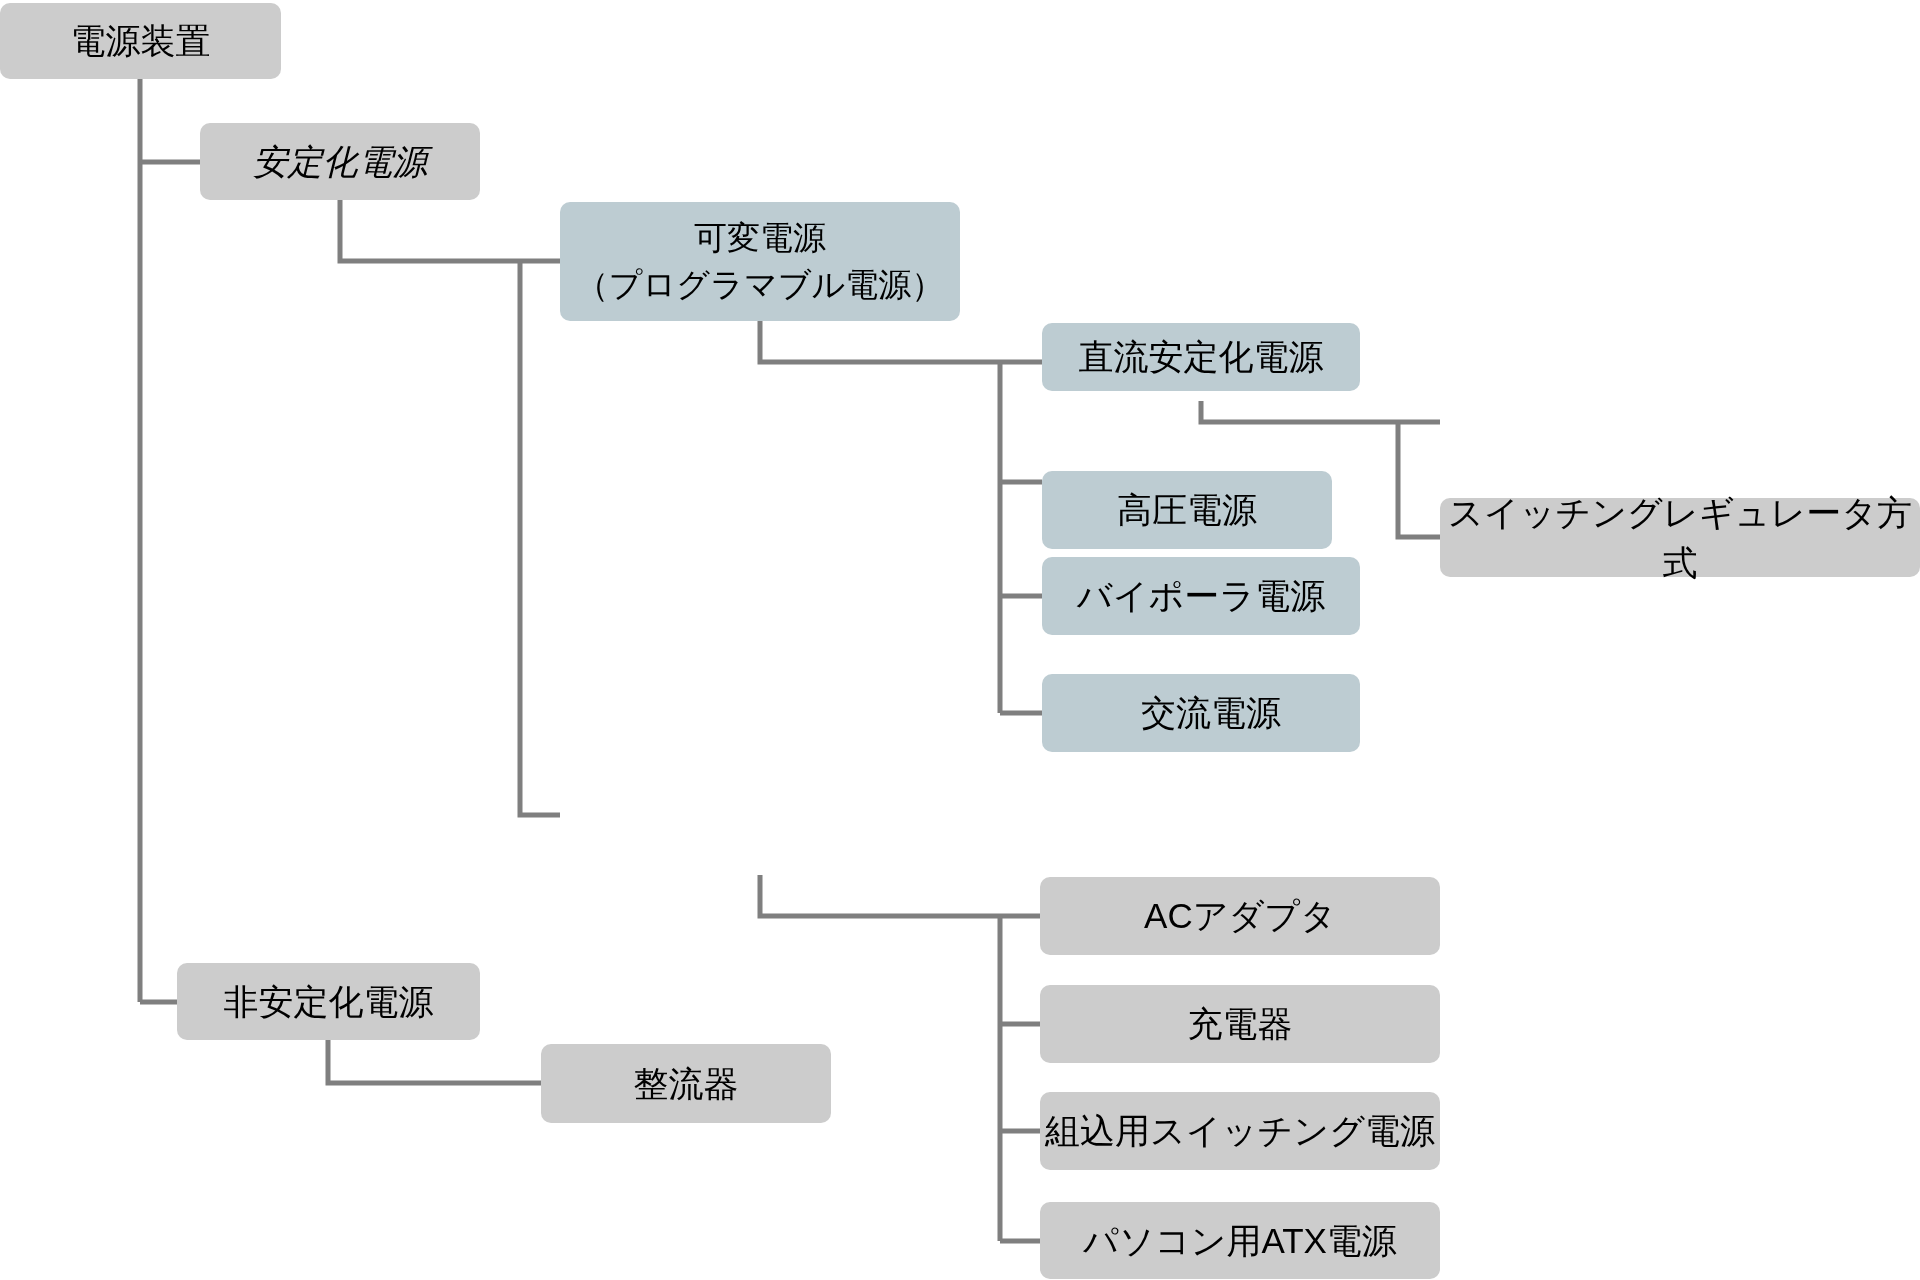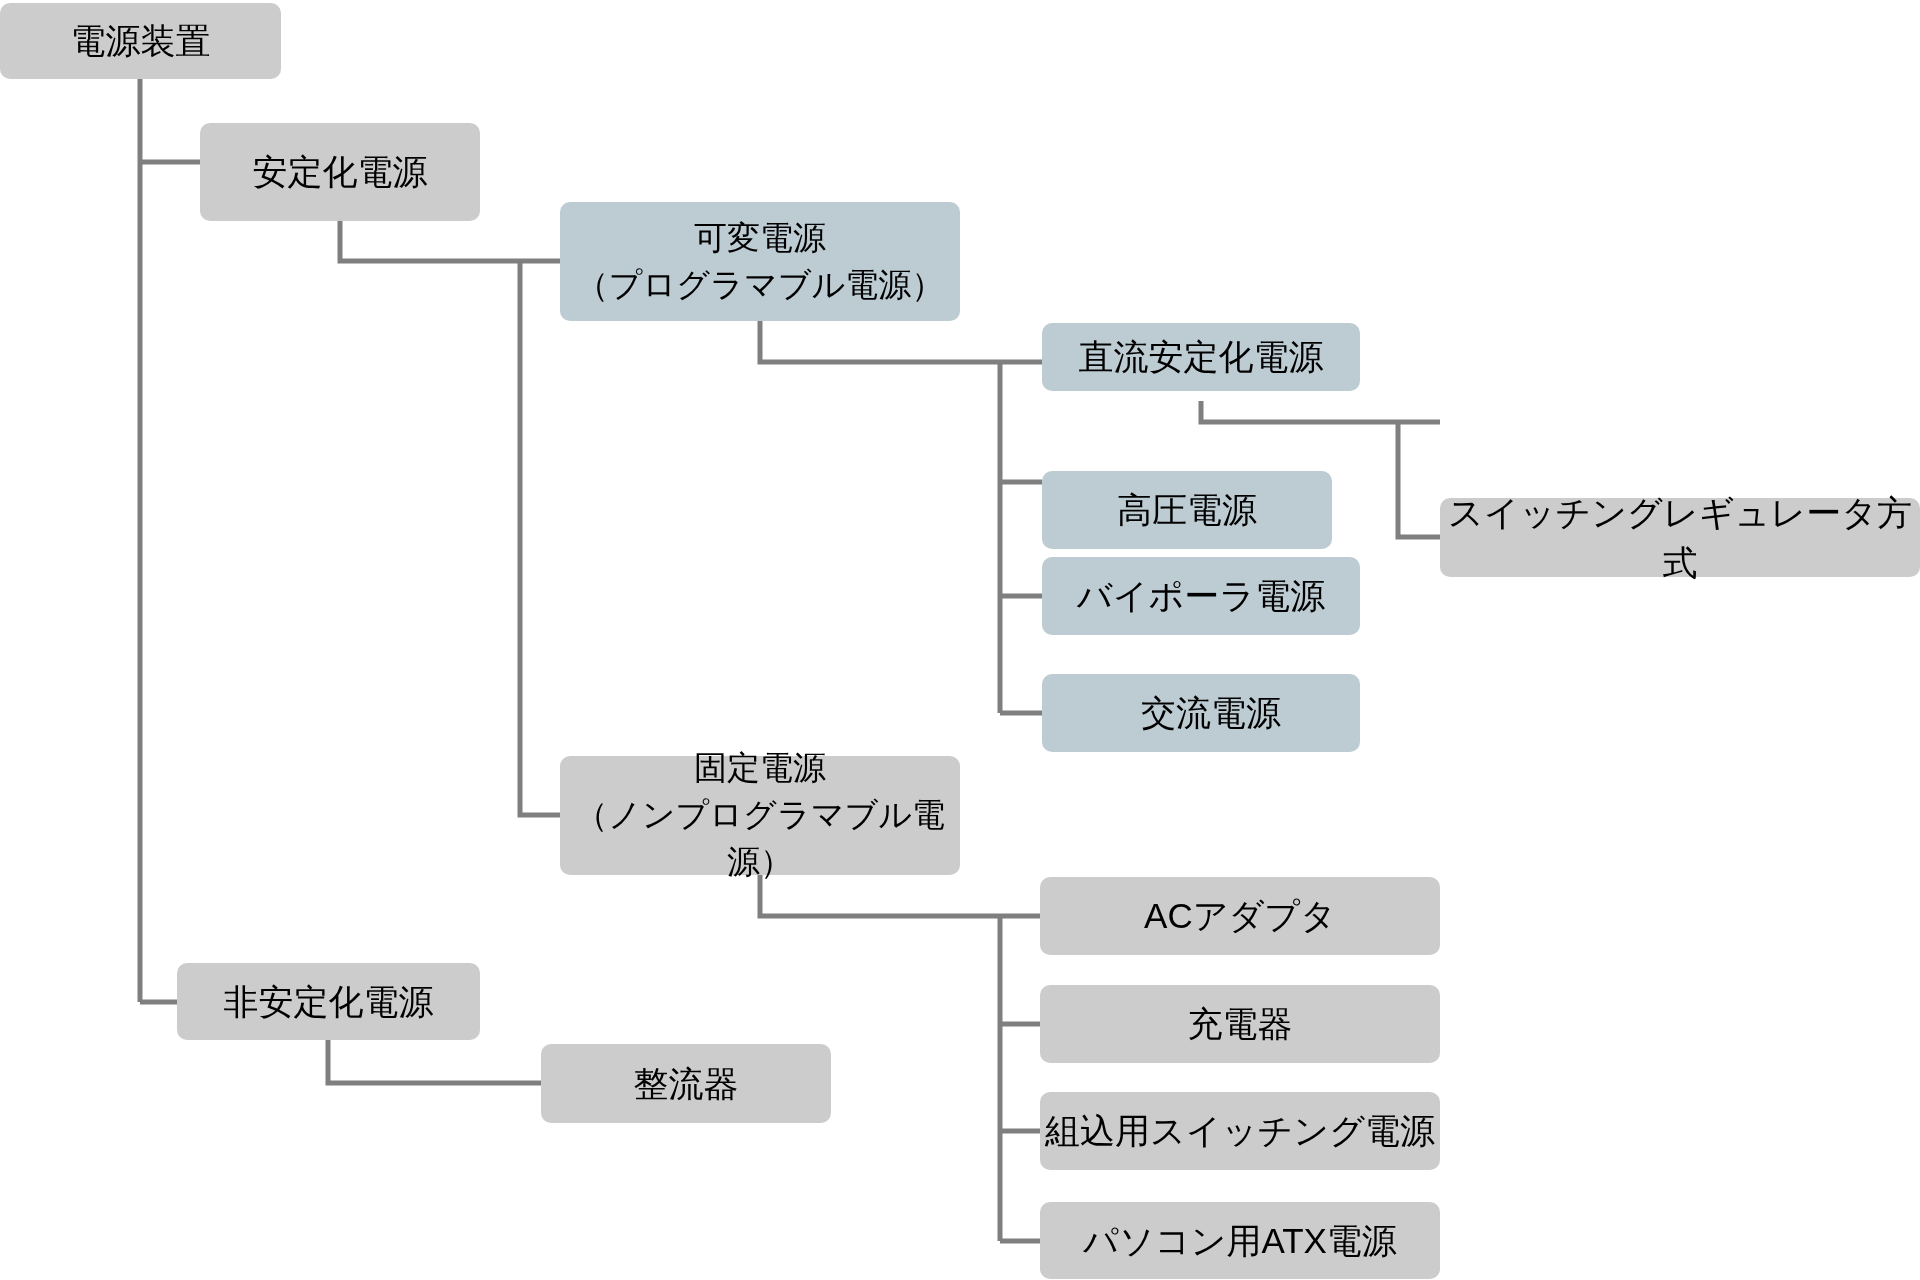--- a/index.html
+++ b/index.html
@@ -50,38 +50,36 @@
       <path d="M1000 916 V1241"></path>
       <path d="M1000 1024 H1040"></path>
       <path d="M1000 1131 H1040"></path>
       <path d="M1000 1241 H1040"></path>
       <path d="M328 1040 V1083 H541"></path>
     </g>
   </svg>
 
   <div class="node gray" style="left:0px;top:3px;width:281px;height:76px;">電源装置</div>
 
-  <div class="node gray" style="left:200px;top:123px;width:280px;height:98px;">安定化電源</div>
+  <div class="node gray" style="left:200px;top:123px;width:280px;height:77px;font-style:italic;">安定化電源</div>
 
   <div class="node blue twoline" style="left:560px;top:202px;width:400px;height:119px;">可変電源
 （プログラマブル電源）</div>
 
   <div class="node blue" style="left:1042px;top:323px;width:318px;height:68px;">直流安定化電源</div>
 
   <div class="node blue" style="left:1042px;top:443px;width:290px;height:78px;margin-top:28px;">高圧電源</div>
 
   <div class="node blue" style="left:1042px;top:557px;width:318px;height:78px;">バイポーラ電源</div>
 
   <div class="node blue" style="left:1042px;top:674px;width:318px;height:78px;padding-left:20px;">交流電源</div>
 
 
   <div class="node gray" style="left:1440px;top:498px;width:480px;height:79px;">スイッチングレギュレータ方式</div>
 
-  <div class="node gray twoline" style="left:560px;top:756px;width:400px;height:119px;">固定電源
-（ノンプログラマブル電源）</div>
 
   <div class="node gray" style="left:1040px;top:877px;width:400px;height:78px;">ACアダプタ</div>
 
   <div class="node gray" style="left:1040px;top:985px;width:400px;height:78px;">充電器</div>
 
   <div class="node gray" style="left:1040px;top:1092px;width:400px;height:78px;">組込用スイッチング電源</div>
 
   <div class="node gray" style="left:1040px;top:1202px;width:400px;height:77px;">パソコン用ATX電源</div>
 
   <div class="node gray" style="left:177px;top:963px;width:303px;height:77px;">非安定化電源</div>

